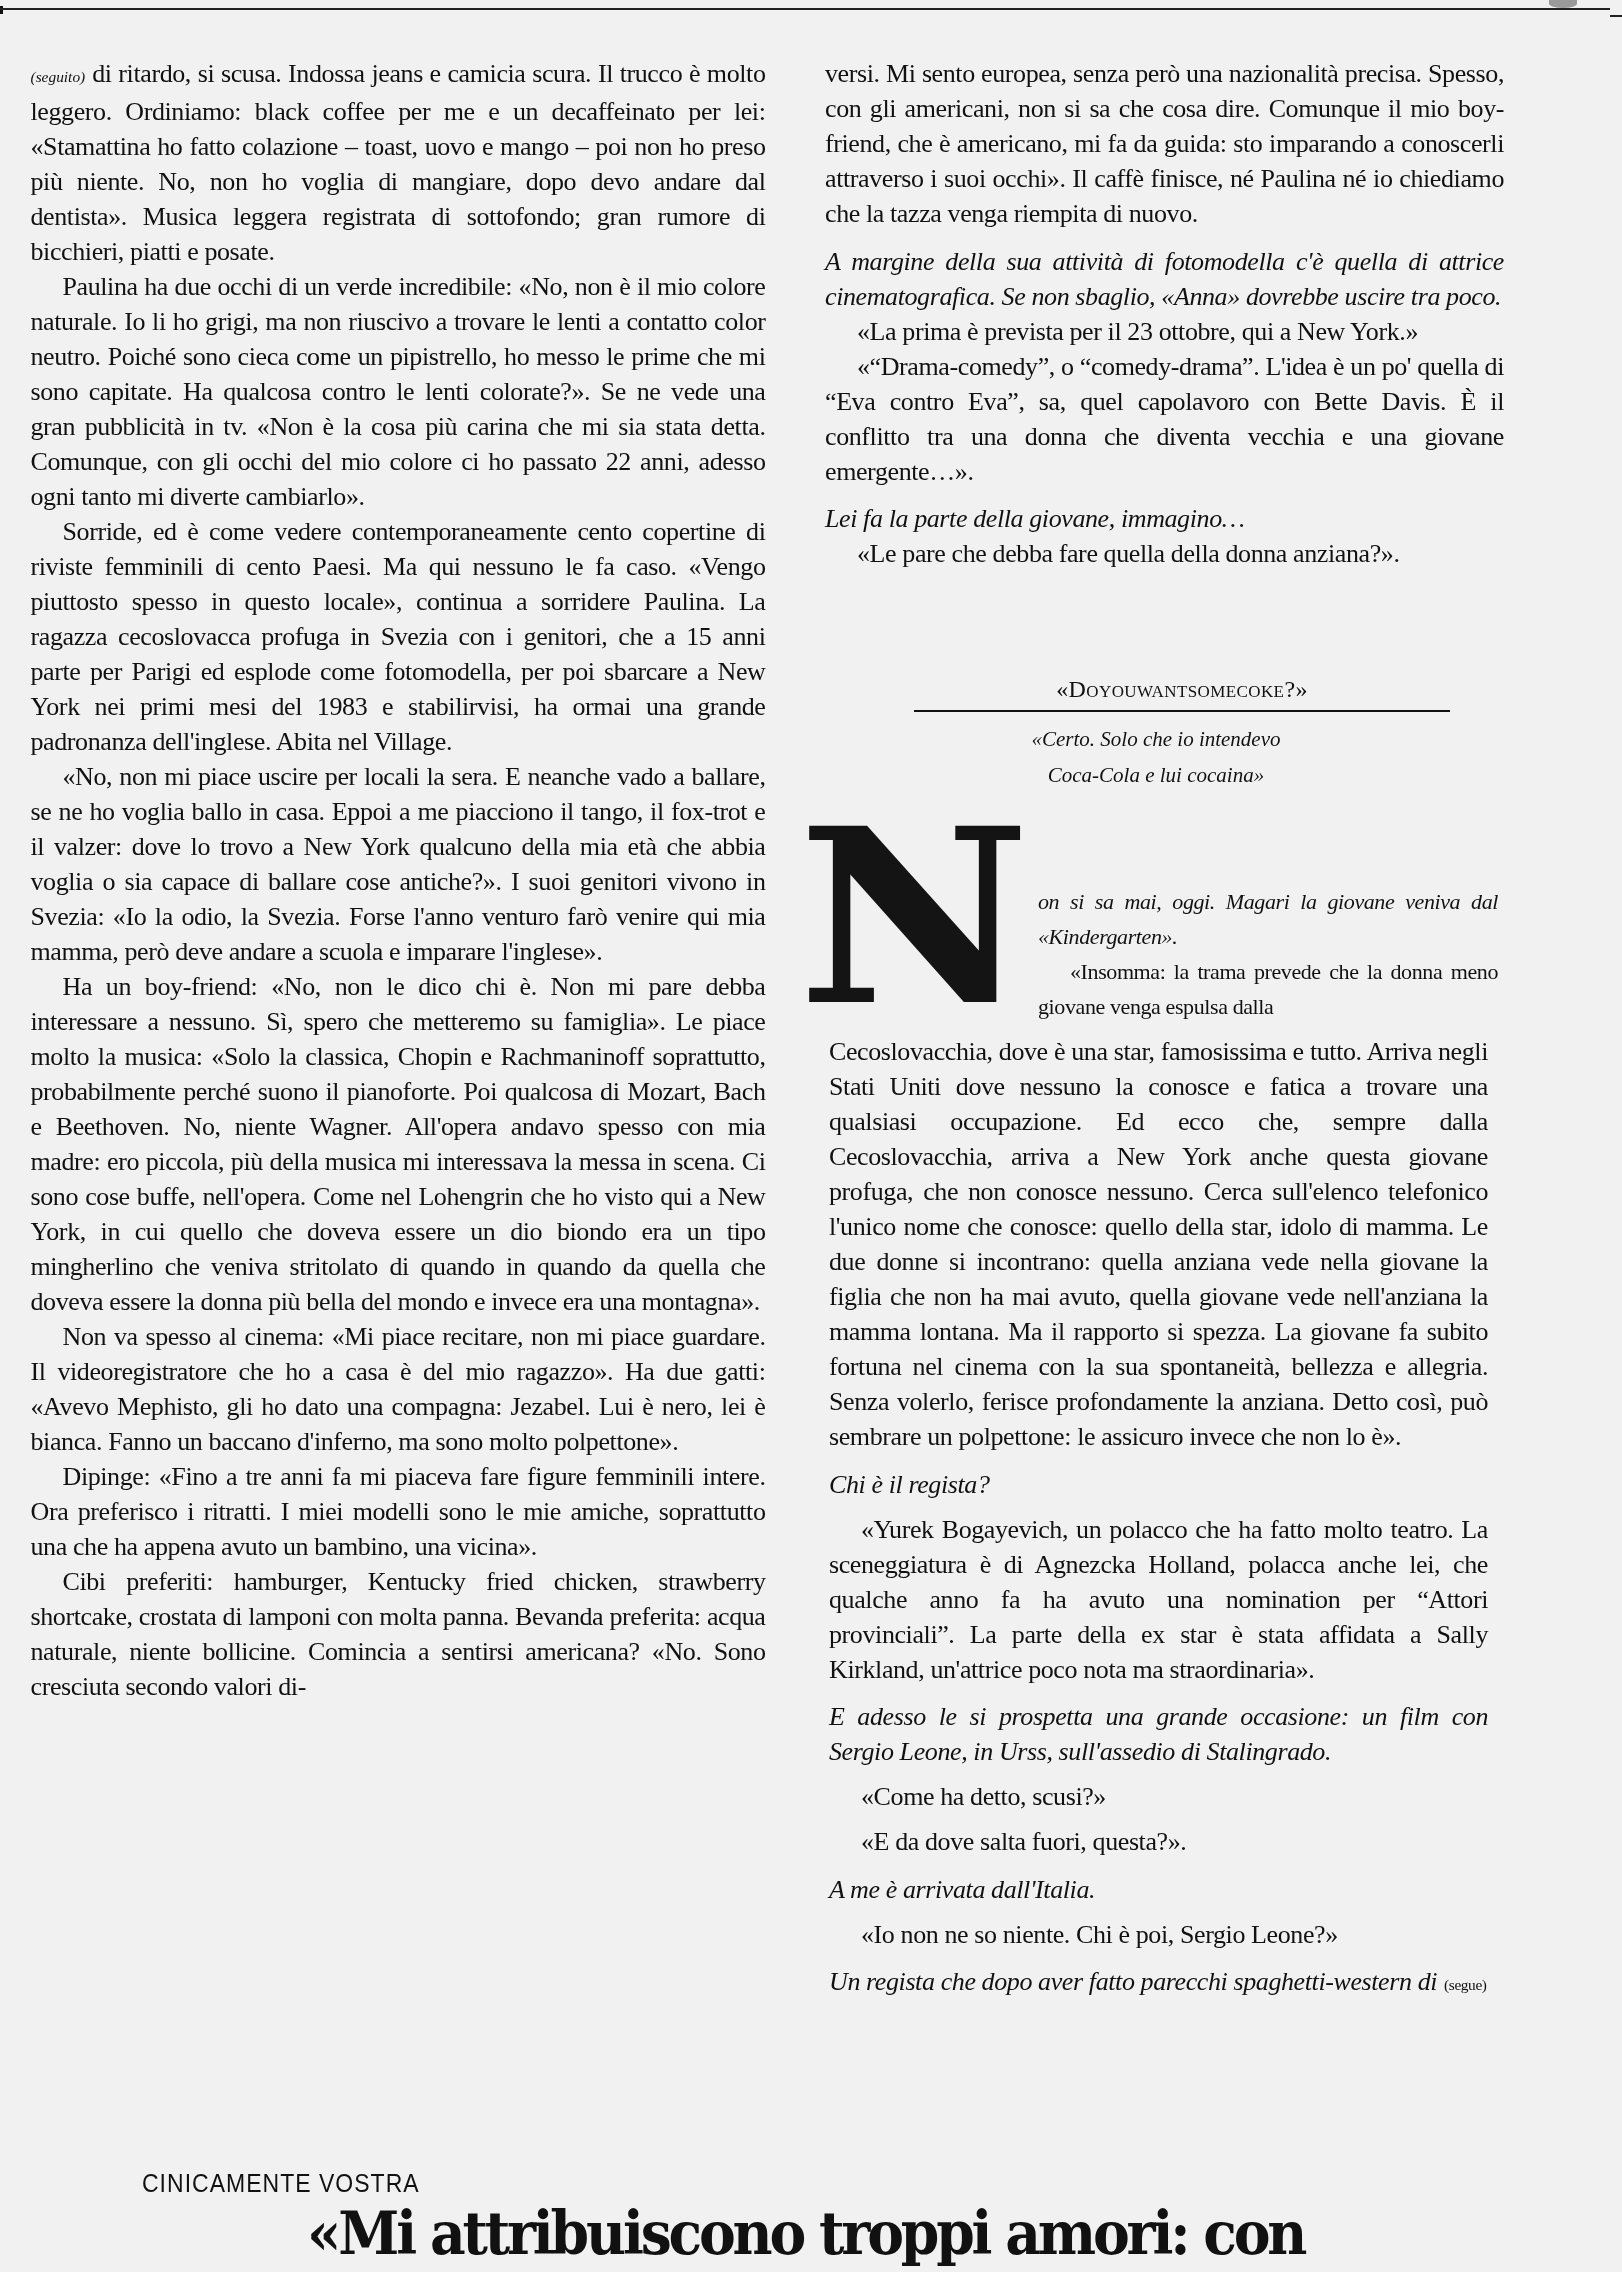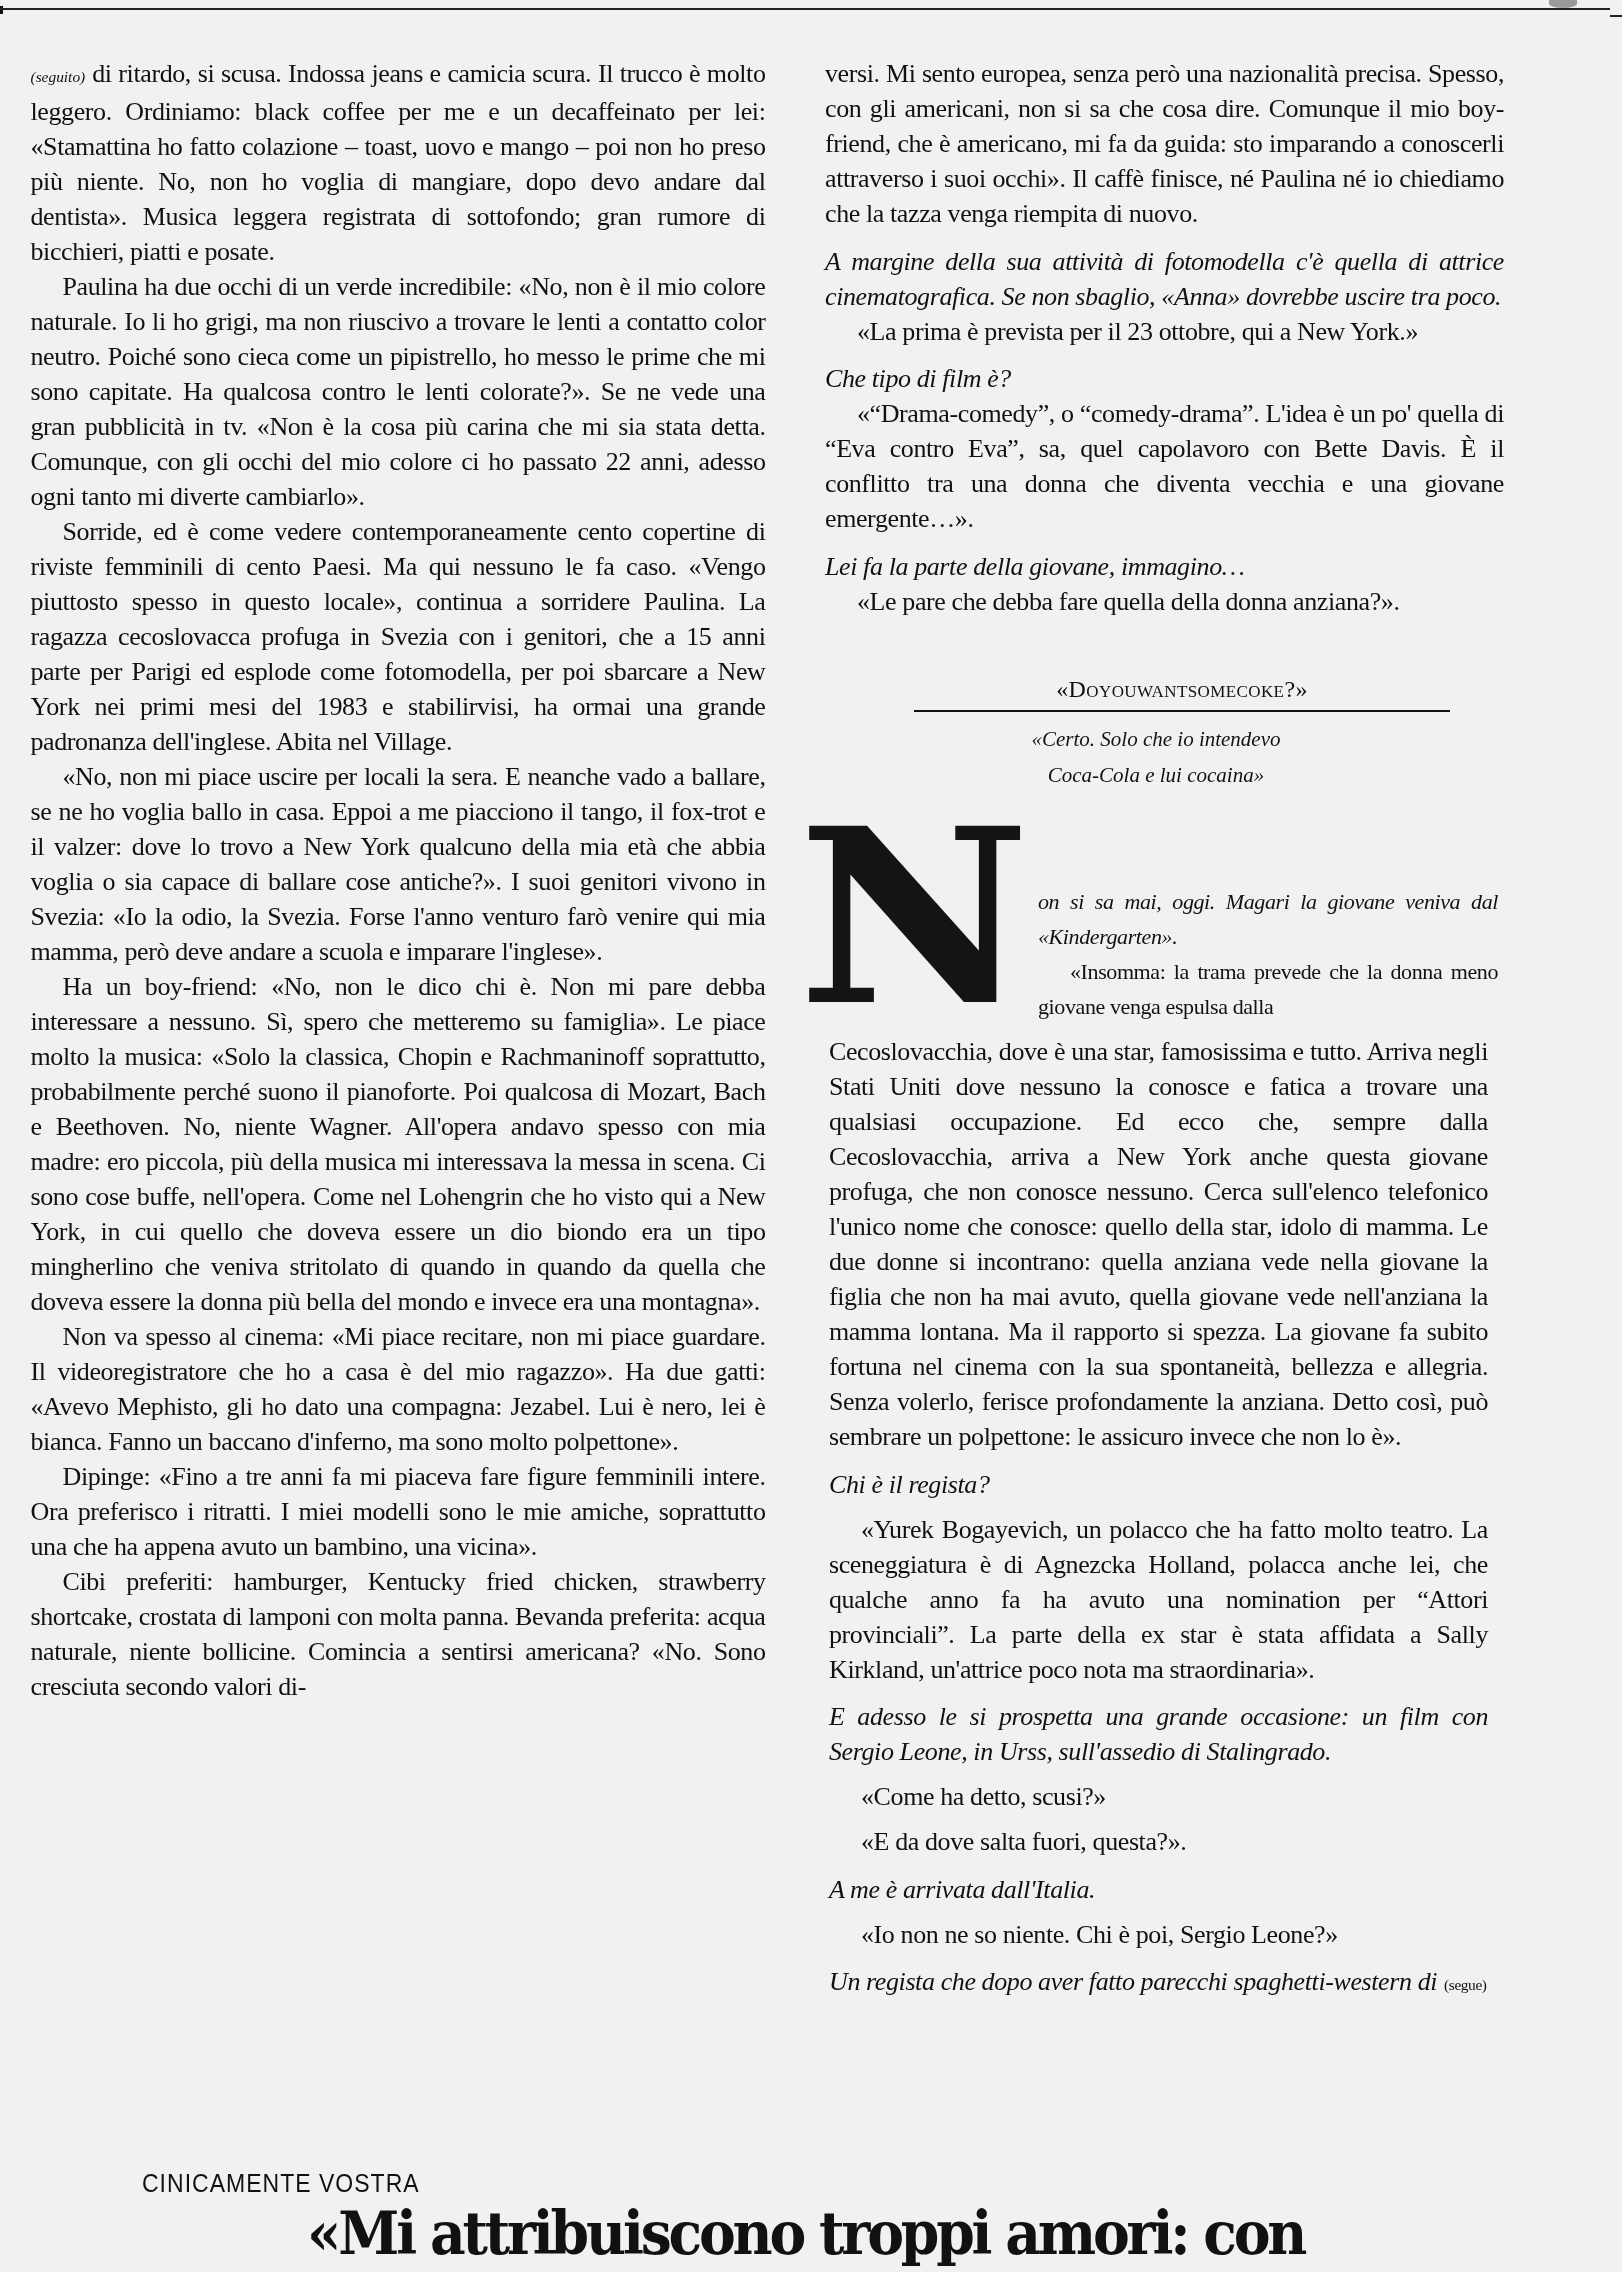--- a/index.html
+++ b/index.html
@@ -52,21 +52,20 @@
   <p class="indent">Ha un boy-friend: «No, non le dico chi è. Non mi pare debba interessare a nessuno. Sì, spero che metteremo su famiglia». Le piace molto la musica: «Solo la classica, Chopin e Rachmaninoff soprattutto, probabilmente perché suono il pianoforte. Poi qualcosa di Mozart, Bach e Beethoven. No, niente Wagner. All'opera andavo spesso con mia madre: ero piccola, più della musica mi interessava la messa in scena. Ci sono cose buffe, nell'opera. Come nel Lohengrin che ho visto qui a New York, in cui quello che doveva essere un dio biondo era un tipo mingherlino che veniva stritolato di quando in quando da quella che doveva essere la donna più bella del mondo e invece era una montagna».</p>
   <p class="indent">Non va spesso al cinema: «Mi piace recitare, non mi piace guardare. Il videoregistratore che ho a casa è del mio ragazzo». Ha due gatti: «Avevo Mephisto, gli ho dato una compagna: Jezabel. Lui è nero, lei è bianca. Fanno un baccano d'inferno, ma sono molto polpettone».</p>
   <p class="indent">Dipinge: «Fino a tre anni fa mi piaceva fare figure femminili intere. Ora preferisco i ritratti. I miei modelli sono le mie amiche, soprattutto una che ha appena avuto un bambino, una vicina».</p>
   <p class="indent">Cibi preferiti: hamburger, Kentucky fried chicken, strawberry shortcake, crostata di lamponi con molta panna. Bevanda preferita: acqua naturale, niente bollicine. Comincia a sentirsi americana? «No. Sono cresciuta secondo valori di-</p>
 </div>
 
 <div class="col col-right">
   <p>versi. Mi sento europea, senza però una nazionalità precisa. Spesso, con gli americani, non si sa che cosa dire. Comunque il mio boy-friend, che è americano, mi fa da guida: sto imparando a conoscerli attraverso i suoi occhi». Il caffè finisce, né Paulina né io chiediamo che la tazza venga riempita di nuovo.</p>
   <p class="q">A margine della sua attività di fotomodella c'è quella di attrice cinematografica. Se non sbaglio, «Anna» dovrebbe uscire tra poco.</p>
   <p class="a">«La prima è prevista per il 23 ottobre, qui a New York.»</p>
-  <p class="q">Che tipo di film è?</p>
   <p class="a">«“Drama-comedy”, o “comedy-drama”. L'idea è un po' quella di “Eva contro Eva”, sa, quel capolavoro con Bette Davis. È il conflitto tra una donna che diventa vecchia e una giovane emergente…».</p>
   <p class="q">Lei fa la parte della giovane, immagino…</p>
   <p class="a">«Le pare che debba fare quella della donna anziana?».</p>
 </div>
 
 <div class="pull-head">«Doyouwantsomecoke?»</div>
 <div class="pull-rule"></div>
 <div class="pull-quote">
   <div>«Certo. Solo che io intendevo</div>
   <div>Coca-Cola e lui cocaina»</div>

